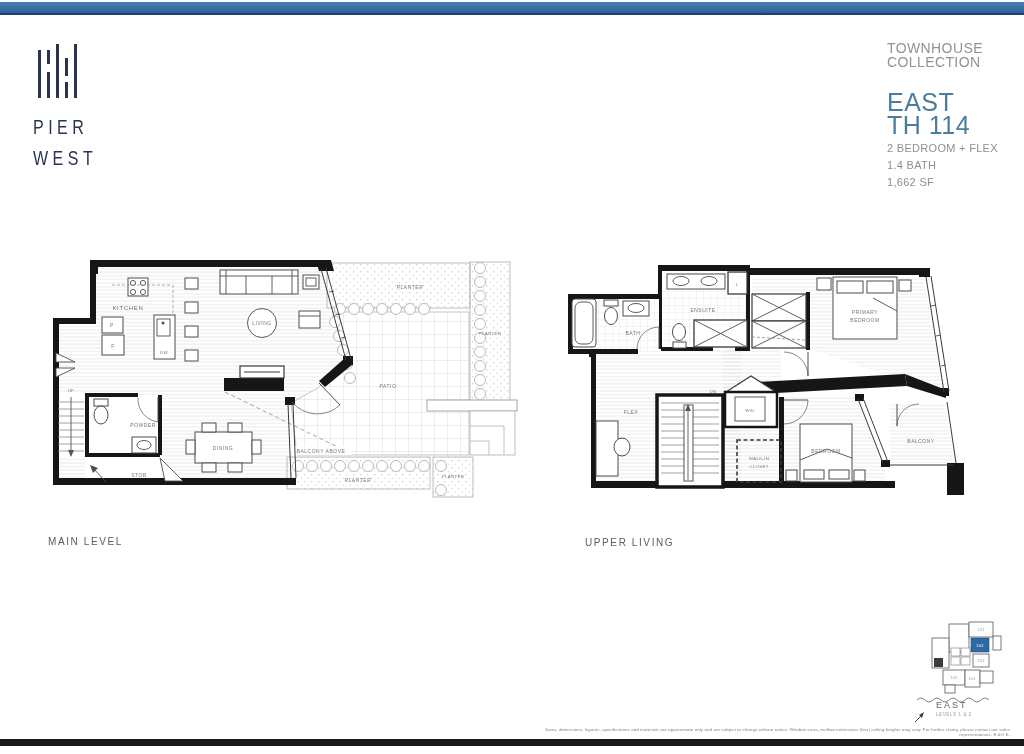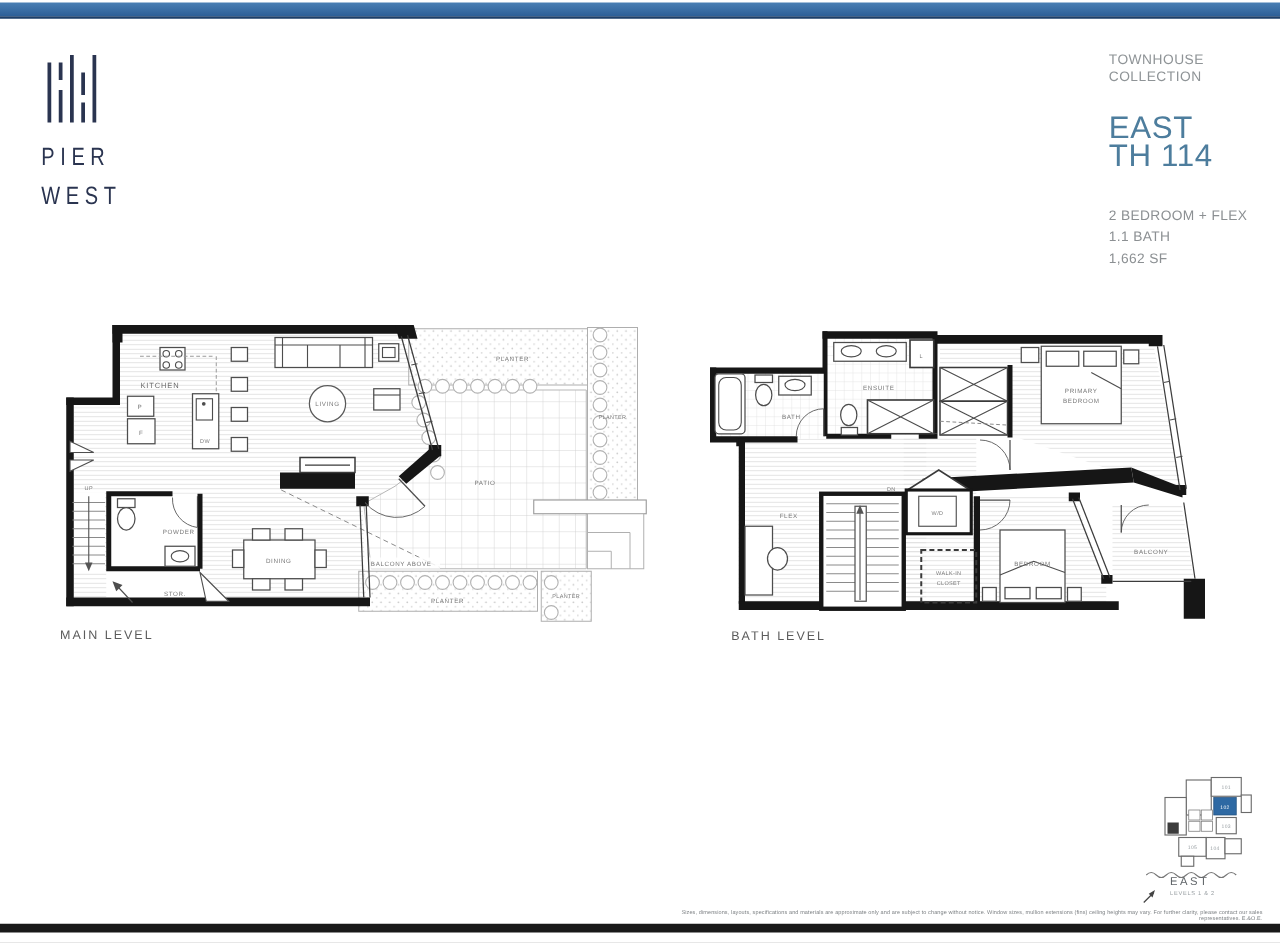--- a/index.html
+++ b/index.html
@@ -10,25 +10,25 @@
           background:linear-gradient(#4a7fb4,#2d5f97);border-bottom:2px solid #1d3f69;}
   
   .logo{position:absolute;left:30px;top:40px;color:#2a3450;}
   .logo-mark{position:absolute;left:7px;top:2px;}
   .logo-word{position:absolute;font-size:16px;letter-spacing:4.5px;font-weight:400;
              transform:scaleY(1.25);transform-origin:left top;color:#2a3450;}
   .lw1{left:3px;top:76px;}
   .lw2{left:3px;top:107px;}
   
   .hdr{position:absolute;left:887px;top:41px;width:130px;}
-  .hdr-coll{font-size:11px;line-height:14px;color:#8f9497;letter-spacing:.4px;}
+  .hdr-coll{font-size:14px;line-height:14px;color:#8f9497;letter-spacing:.4px;}
   .hdr-name{margin-top:22px;font-size:25px;line-height:23px;color:#4d7d9d;font-weight:400;letter-spacing:.5px;}
-  .hdr-specs{margin-top:28px;font-size:11px;line-height:17px;color:#8c9093;letter-spacing:.3px;}
-  
-  .lvl{position:absolute;font-size:10px;letter-spacing:1.6px;color:#5c5c5c;}
+  .hdr-specs{margin-top:3px;font-size:11px;line-height:17px;color:#8c9093;letter-spacing:.3px;}
+  
+  .lvl{position:absolute;font-size:10px;letter-spacing:1.6px;color:#5c5c5c;margin-top:33px;}
   .lvl-main{left:48px;top:503px;}
   .lvl-upper{left:585px;top:504px;}
   
   .kp-east{position:absolute;left:936px;top:700px;font-size:9px;letter-spacing:2px;color:#5f6468;}
   .kp-lvls{position:absolute;left:936px;top:712px;font-size:4.5px;letter-spacing:.6px;color:#9aa0a4;}
   
   .disc{position:absolute;left:518px;top:727px;width:492px;text-align:right;
         font-size:4.4px;color:#7d8184;letter-spacing:.1px;}
   .botbar{position:absolute;left:0;top:739px;width:1024px;height:7px;background:#191919;}
   svg text{font-family:"Liberation Sans",sans-serif;}
@@ -86,21 +86,21 @@
     <div class="hdr-coll">
       <div>TOWNHOUSE</div>
       <div>COLLECTION</div>
     </div>
     <div class="hdr-name">
       <div>EAST</div>
       <div>TH 114</div>
     </div>
     <div class="hdr-specs">
       <div>2 BEDROOM + FLEX</div>
-      <div>1.1 BATH</div>
+      <div>1.4 BATH</div>
       <div>1,662 SF</div>
     </div>
   </div>
 
   <svg style="position:absolute;left:44px;top:256px" width="492" height="264" viewBox="0 0 492 264">
 
     <polygon points="51,9 278,9 304,107 272,133 246,147 249,226 15,226 15,70 51,70" fill="url(#wood)"></polygon>
 
     <rect x="43" y="139" width="73" height="62" fill="#fff"></rect>
     <rect x="13" y="138" width="27" height="64" fill="#fff"></rect>
@@ -370,21 +370,21 @@
     <text class="rls" x="68" y="158">FLEX</text>
     <text class="rlt" x="150" y="137">DN</text>
     <text class="rlt" x="187" y="156">W/D</text>
     <text class="rlt" x="196" y="204">WALK-IN</text>
     <text class="rlt" x="196" y="212">CLOSET</text>
     <text class="rls" x="263" y="197">BEDROOM</text>
     <text class="rls" x="358" y="187">BALCONY</text>
   </svg>
 
   <div class="lvl lvl-main">MAIN LEVEL</div>
-  <div class="lvl lvl-upper">BATH LEVEL</div>
+  <div class="lvl lvl-upper">UPPER LIVING</div>
 
   <svg style="position:absolute;left:905px;top:616px" width="112" height="122" viewBox="0 0 112 122">
     <g fill="#ffffff" stroke="#6a6a6a" stroke-width="0.9">
       <rect x="44" y="8" width="20" height="28"></rect>
       <rect x="64" y="6" width="24" height="15"></rect>
       <rect x="88" y="20" width="8" height="14"></rect>
       <rect x="27" y="22" width="17" height="30"></rect>
       <rect x="68" y="38" width="16" height="13"></rect>
       <rect x="38" y="54" width="22" height="15"></rect>
       <rect x="60" y="54" width="15" height="17"></rect>

